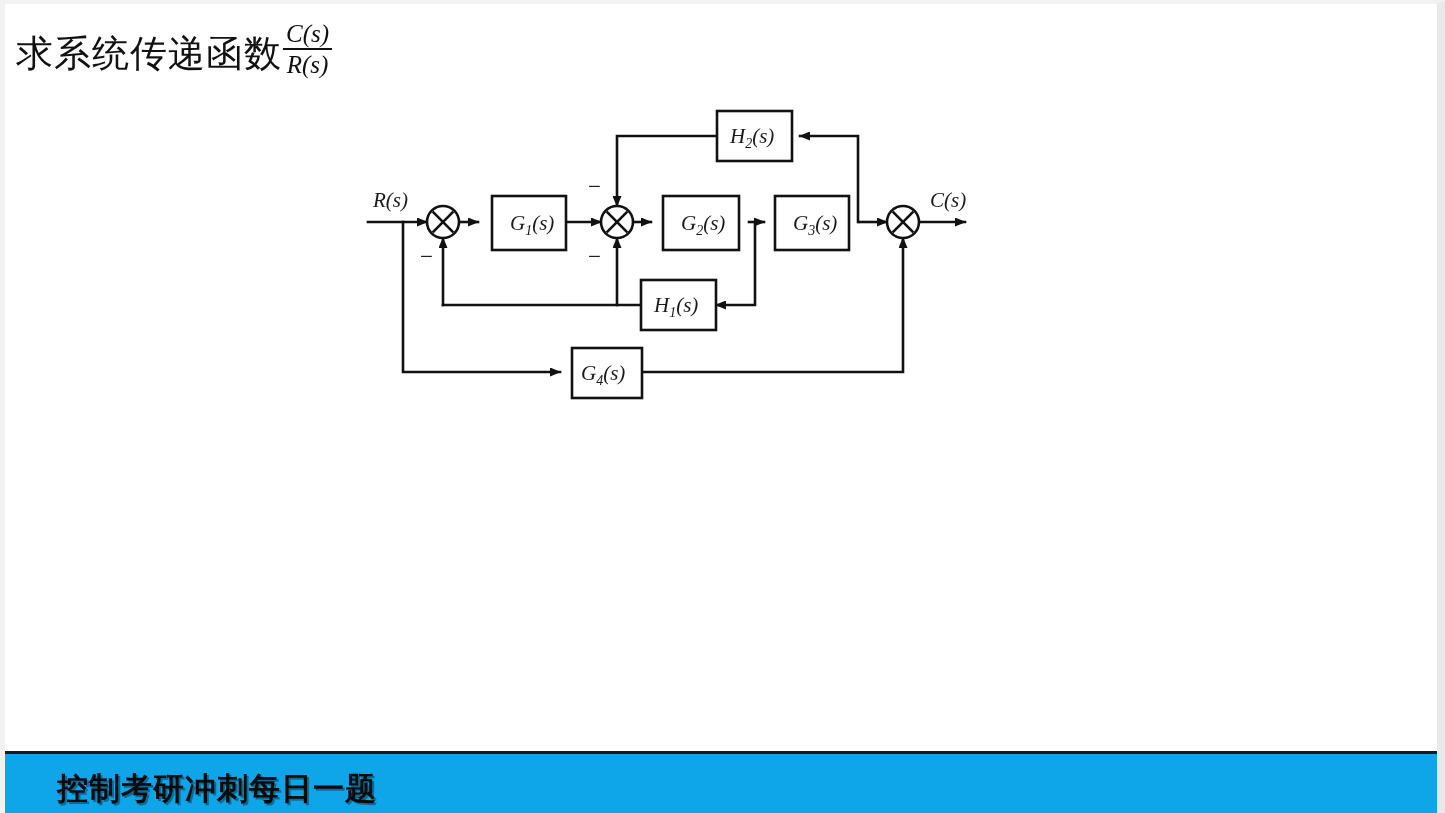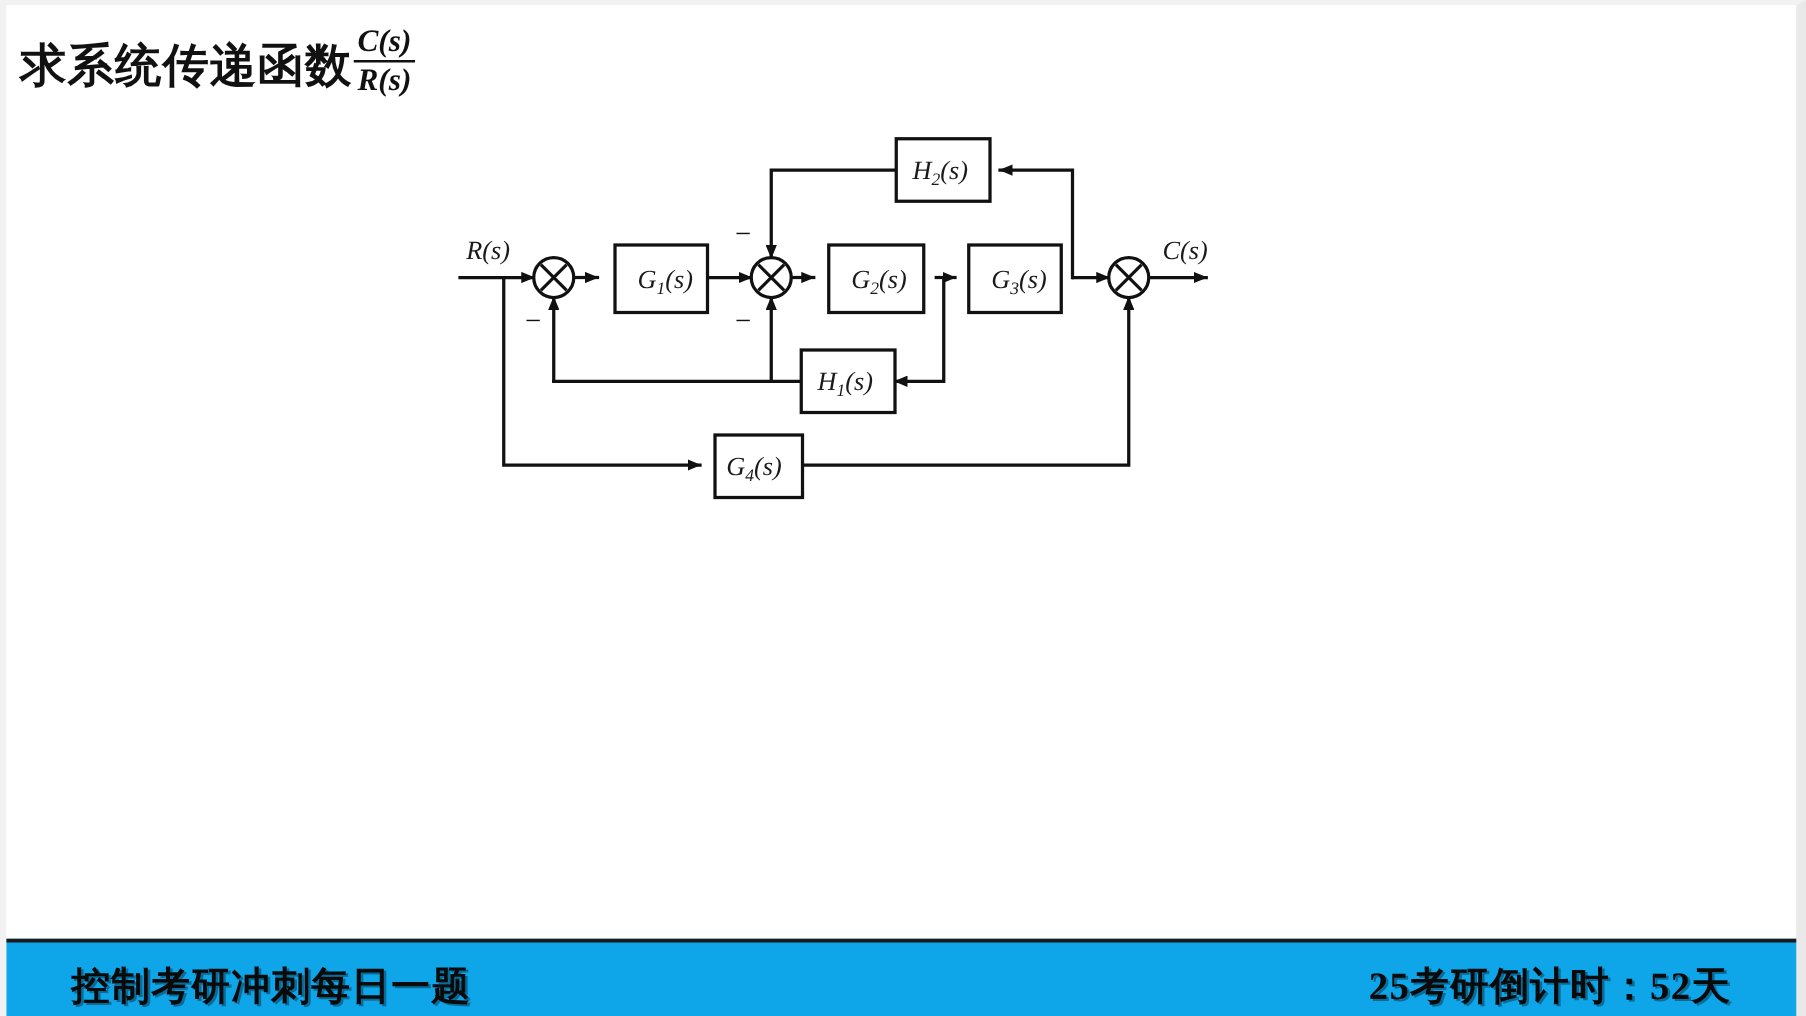--- a/index.html
+++ b/index.html
@@ -30,21 +30,20 @@
   }
 
   
   #title {
     position: absolute;
     left: 16px;
     top: 14px;
     display: flex;
     align-items: flex-end;
     white-space: nowrap;
-    font-weight: bold;
   }
   #title-cn {
     font-family: "Liberation Serif", "DejaVu Serif", serif;
     font-size: 37px;
     line-height: 1;
     color: #111111;
     letter-spacing: 1px;
   }
   .frac {
     display: inline-flex;
@@ -259,16 +258,15 @@
       <text class="sig-label" x="930" y="207">C(s)</text>
 
       <text class="sign-label" x="420" y="264">−</text>
       <text class="sign-label" x="588" y="194">−</text>
       <text class="sign-label" x="588" y="264">−</text>
     </svg>
   </div>
 
   <div id="banner">
     <span id="banner-left" class="banner-txt">控制考研冲刺每日一题</span>
-    <span id="banner-right" class="banner-txt">25考研倒计时：52天</span>
   </div>
 
 </div>
 
 </body></html>

